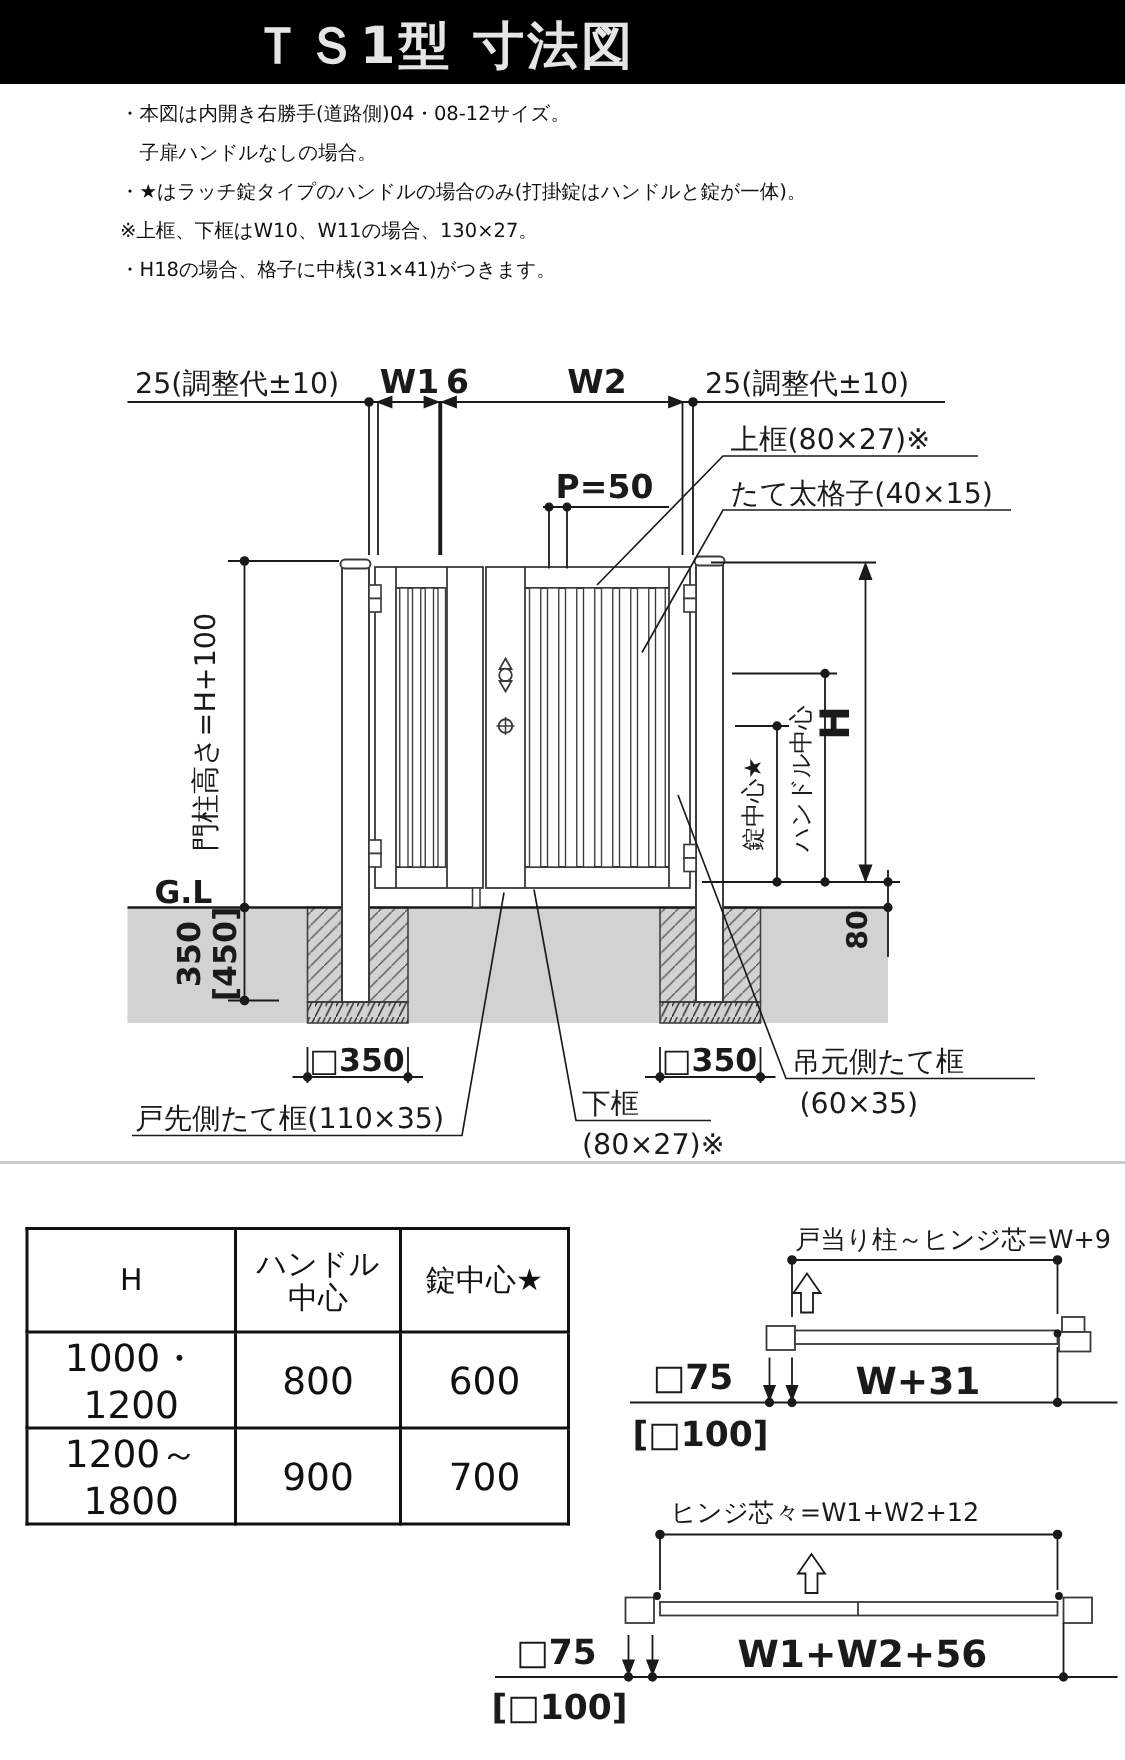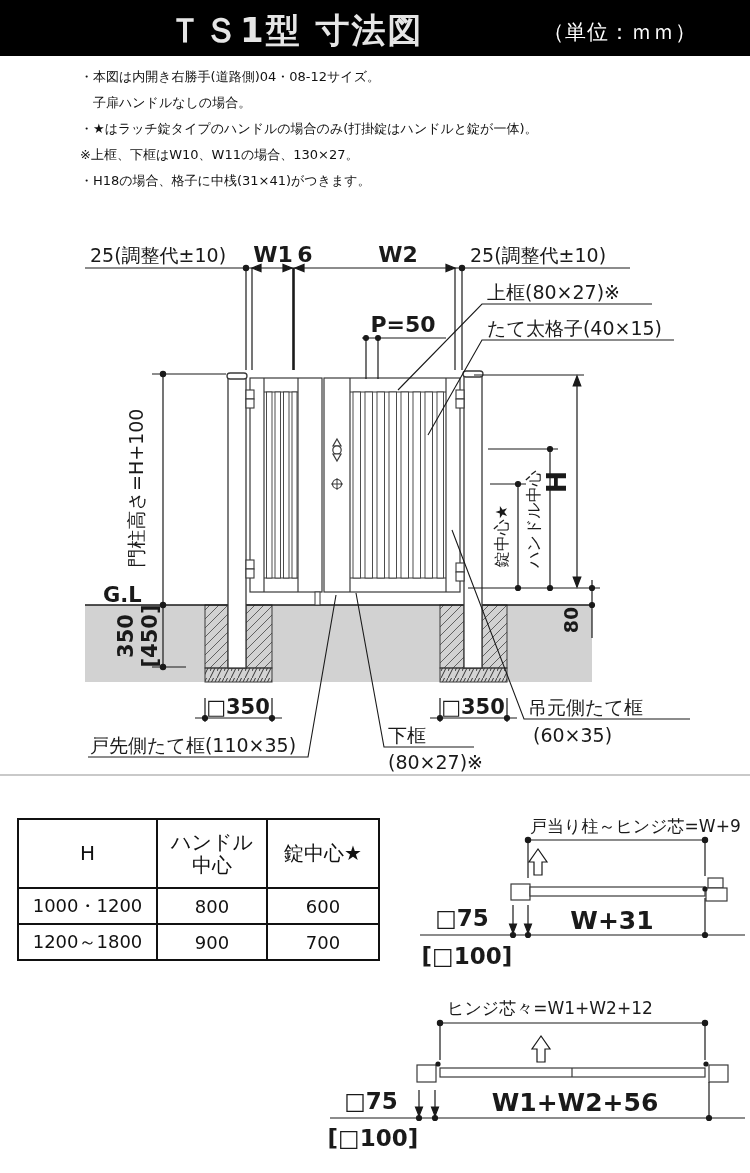--- a/index.html
+++ b/index.html
@@ -25,30 +25,29 @@
   svg text{font-family:"DejaVu Sans","Liberation Sans",sans-serif;fill:#1a1a1a;}
   .sep{
     position:absolute;left:0;top:774px;width:750px;height:2px;background:#c9c9c9;
   }
   table.spec{
     position:absolute;left:17px;top:818px;width:361px;height:139px;
     border-collapse:collapse;table-layout:fixed;text-align:center;color:#111;
   }
   table.spec th,table.spec td{border:2px solid #111;padding:0;font-weight:normal;}
   table.spec th{font-size:20px;line-height:23px;height:67px;}
-  table.spec td{font-size:18px;height:34px;}
+  table.spec td{font-size:25px;height:34px;}
   .svg-main{position:absolute;left:0;top:230px;}
   .svg-plans{position:absolute;left:0;top:790px;}
 </style>
 </head>
 <body>
 
 <div class="titlebar">
   <div class="title">ＴＳ1型 寸法図</div>
-  <div class="unit">（単位：ｍｍ）</div>
 </div>
 
 <div class="notes">
   <div>・本図は内開き右勝手(道路側)04・08-12サイズ。</div>
   <div>　子扉ハンドルなしの場合。</div>
   <div>・★はラッチ錠タイプのハンドルの場合のみ(打掛錠はハンドルと錠が一体)。</div>
   <div>※上框、下框はW10、W11の場合、130×27。</div>
   <div>・H18の場合、格子に中桟(31×41)がつきます。</div>
 </div>
 

